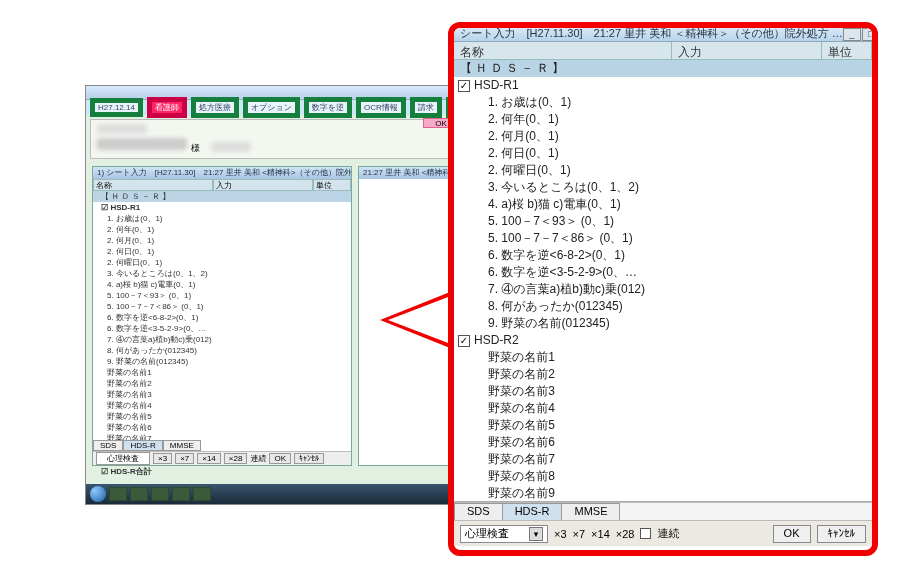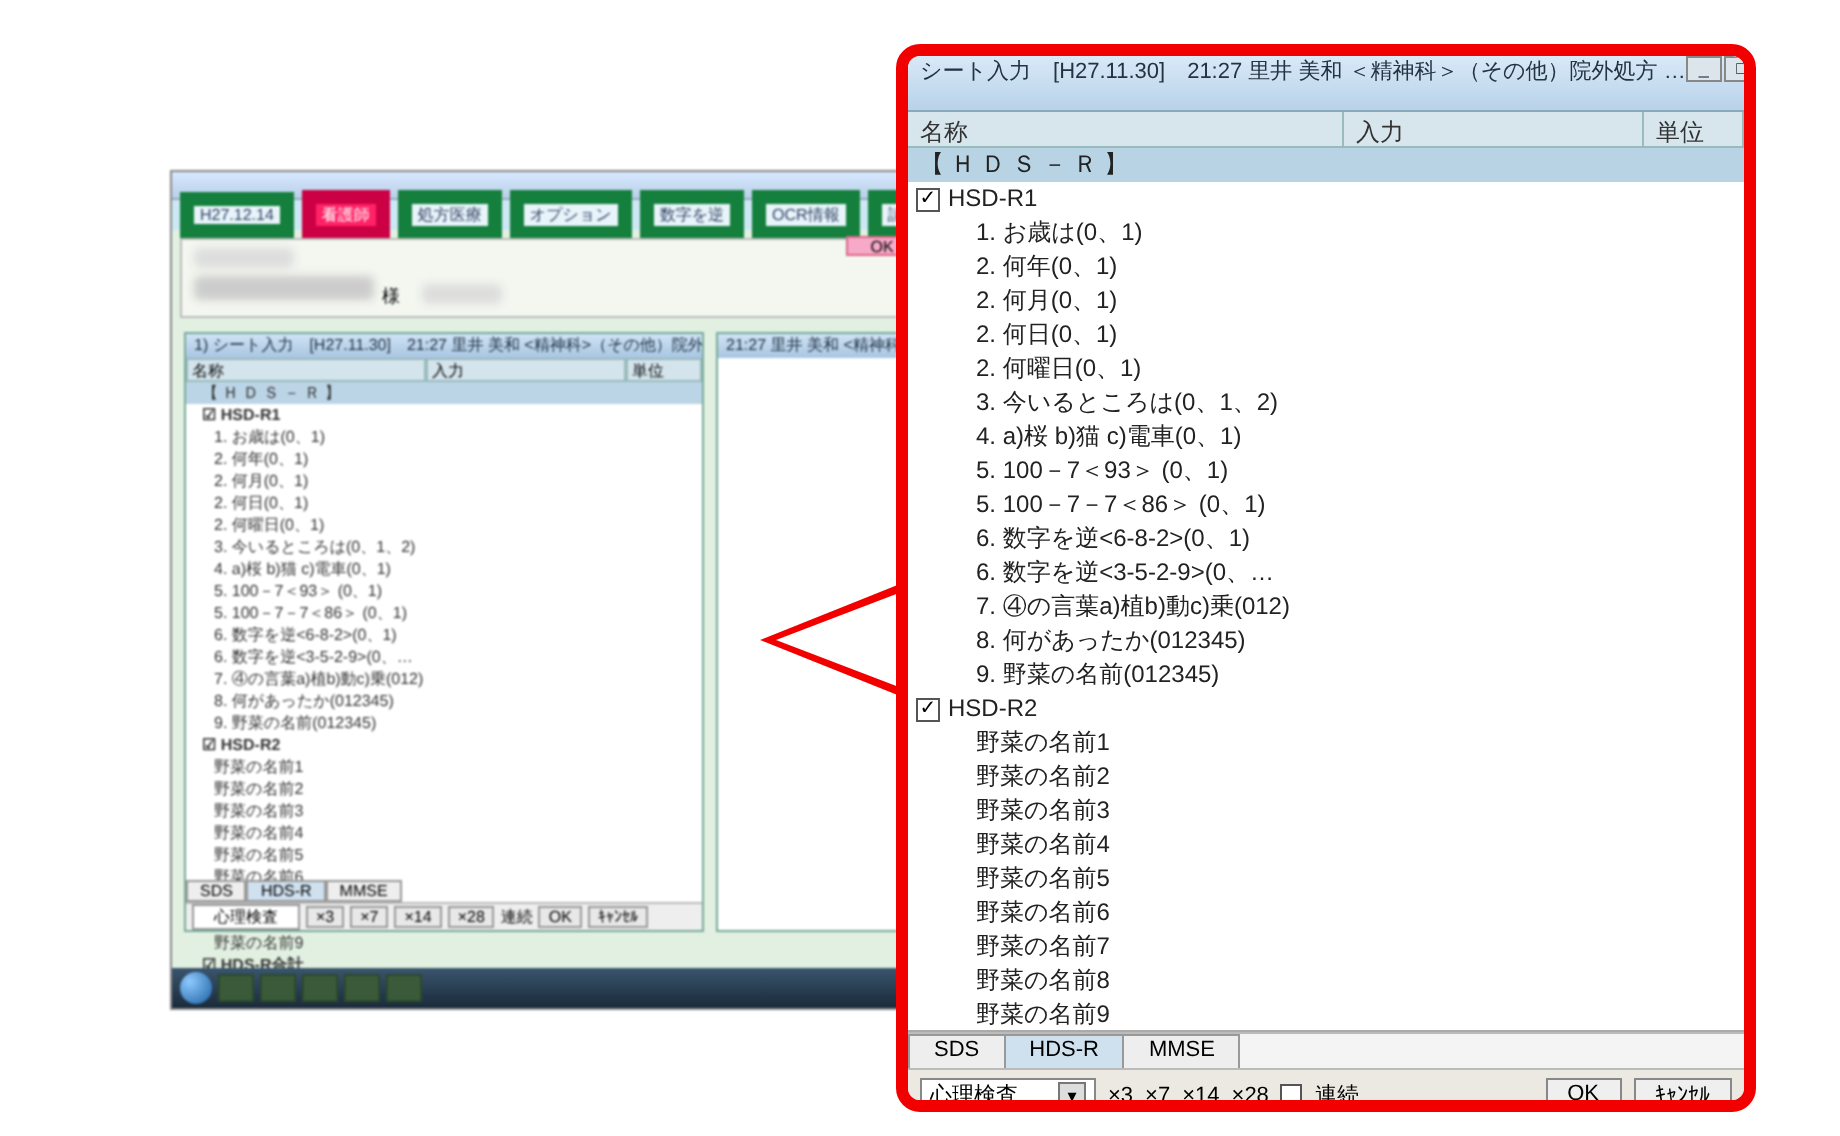--- a/index.html
+++ b/index.html
@@ -28,21 +28,21 @@
     background: linear-gradient(#d8e8ff,#b8d0e8);
     border-bottom: 1px solid #9ab;
   }
   .bgwin .toolbar {
     height: 15px;
     background: #cde8f5;
     display:flex; gap:4px; align-items:center;
     padding:0 4px;
   }
   .bgwin .toolbar span{
-    background:#e8f4fa; border:7px solid #15803d; padding:0 3px;
+    background:#e8f4fa; border:5px solid #15803d; padding:0 3px;
     font-size:8px; color:#346;
   }
   .bgwin .toolbar span.red{ background:#f26; color:#fff; border-color:#c04;}
   .bgwin .menubar{
     height:12px; background:#d8e8d8; font-size:8px; color:#355;
     padding:0 4px;
   }
   .bgwin .patient{
     height:40px; margin:4px; background:#f3f7f0;
     border:1px solid #bbb; position:relative;
@@ -109,26 +109,26 @@
   .callout{
     position:absolute;
     left:448px; top:22px;
     width:430px; height:534px;
     border:6px solid #f20000;
     border-radius:12px;
     background:#fff;
     overflow:hidden;
   }
   .c-title{
-    height:28px;
+    height:14px;
     background:linear-gradient(#d9e9f7,#b8d2ea);
     font-size:11px; color:#234;
     padding:0 6px; white-space:nowrap; overflow:hidden;
     border-bottom:1px solid #8ab;
-    display:flex;align-items:flex-start;justify-content:space-between;
+    display:flex;align-items:flex-end;justify-content:space-between;
   }
   .c-title .winbtns{display:flex;gap:1px;}
   .c-title .wb{width:18px;height:13px;border:1px solid #888;background:#dce4ec;font-size:9px;text-align:center;line-height:11px;}
 
   .c-head{
     display:flex; height:18px; background:#d7e5ed;
     border-bottom:1px solid #9bb;
   }
   .c-head div{
     border-right:1px solid #9bb; padding:2px 6px; font-size:12px;color:#333;
@@ -224,21 +224,20 @@
         <div class="bg-sheet-row">3. 今いるところは(0、1、2)</div>
         <div class="bg-sheet-row">4. a)桜 b)猫 c)電車(0、1)</div>
         <div class="bg-sheet-row">5. 100－7＜93＞ (0、1)</div>
         <div class="bg-sheet-row">5. 100－7－7＜86＞ (0、1)</div>
         <div class="bg-sheet-row">6. 数字を逆&lt;6-8-2&gt;(0、1)</div>
         <div class="bg-sheet-row">6. 数字を逆&lt;3-5-2-9&gt;(0、…</div>
         <div class="bg-sheet-row">7. ④の言葉a)植b)動c)乗(012)</div>
         <div class="bg-sheet-row">8. 何があったか(012345)</div>
         <div class="bg-sheet-row">9. 野菜の名前(012345)</div>
       </div>
-    <div class="bg-sheet-row bold">☑ <span>HSD-R2</span></div>
     <div id="bg-items2">
         <div class="bg-sheet-row">野菜の名前1</div>
         <div class="bg-sheet-row">野菜の名前2</div>
         <div class="bg-sheet-row">野菜の名前3</div>
         <div class="bg-sheet-row">野菜の名前4</div>
         <div class="bg-sheet-row">野菜の名前5</div>
         <div class="bg-sheet-row">野菜の名前6</div>
         <div class="bg-sheet-row">野菜の名前7</div>
         <div class="bg-sheet-row">野菜の名前8</div>
         <div class="bg-sheet-row">野菜の名前9</div>

